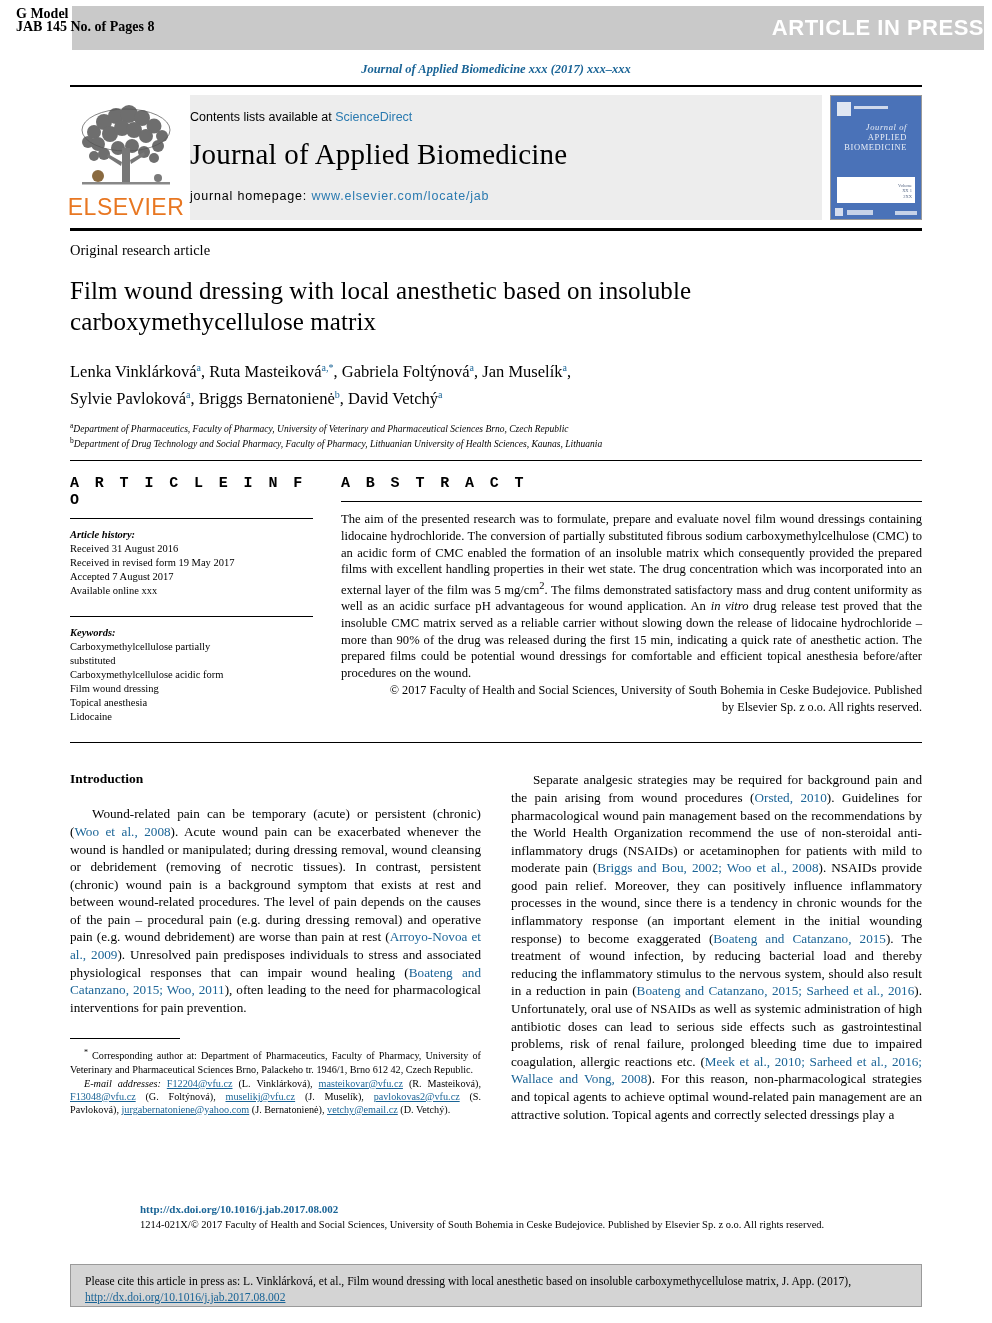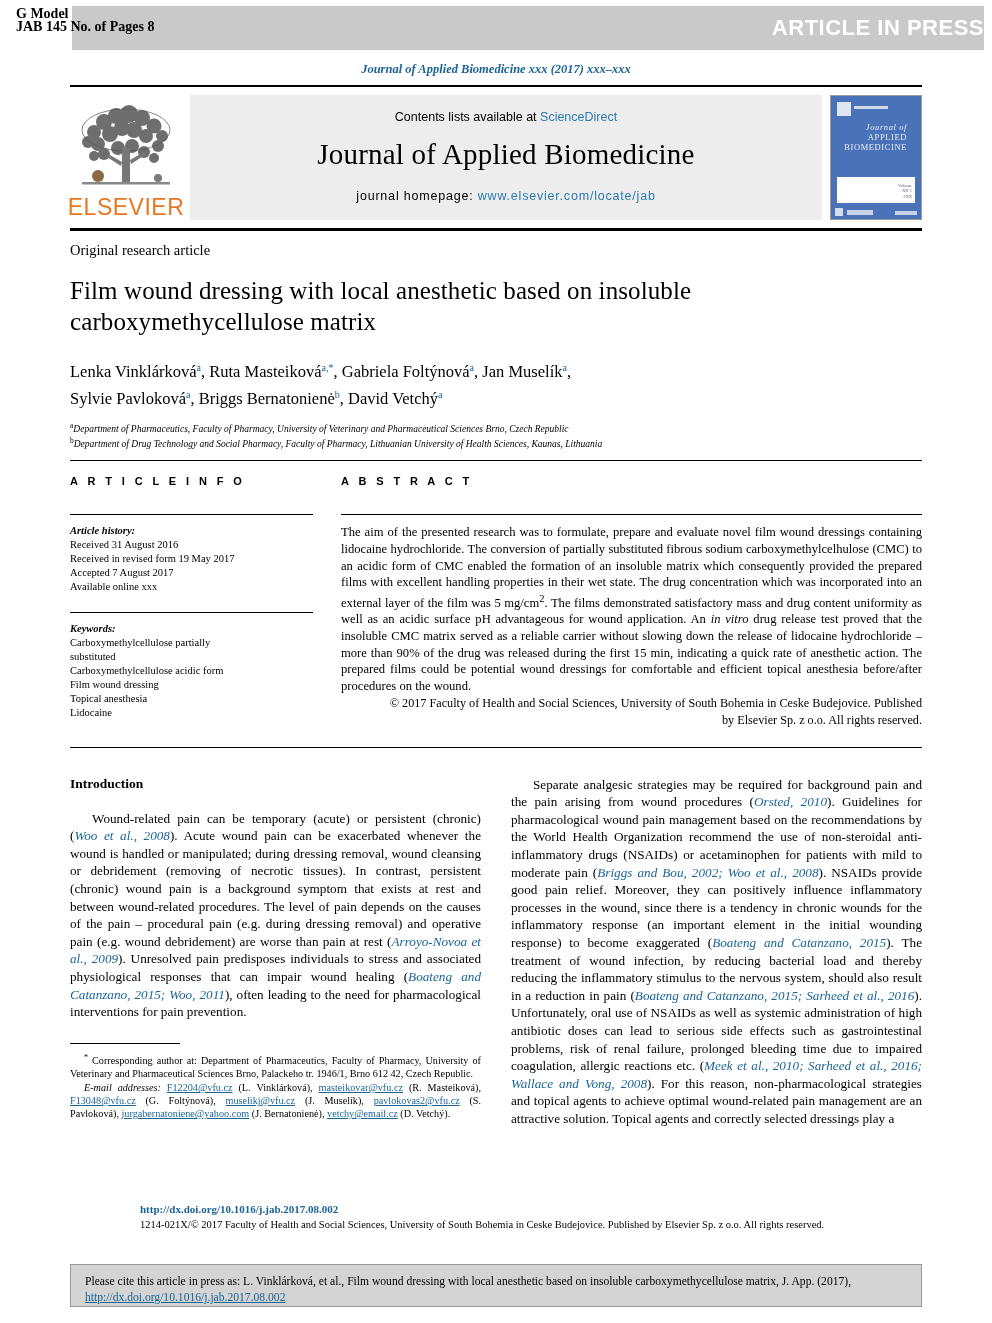--- a/index.html
+++ b/index.html
@@ -94,21 +94,20 @@
     letter-spacing: 0.5px;
     color: #E87722;
     line-height: 22px;
   }
   .masthead-center {
     flex: 1;
     background: #ededed;
     margin: 0 8px;
     display: flex;
     flex-direction: column;
-    align-items: center;
     justify-content: center;
     padding: 6px 0 8px 0;
   }
   .contents-line {
     font-family: "Liberation Sans", sans-serif;
     font-size: 12.5px;
     color: #000;
     margin-bottom: 14px;
   }
   .contents-line a { color: #2a7ab0; text-decoration: none; }
@@ -210,25 +209,25 @@
   
   .info-abs {
     display: flex;
     margin: 0 70px;
     padding-top: 14px;
     gap: 28px;
   }
   .col-info { width: 243px; flex: 0 0 243px; }
   .col-abs  { flex: 1; }
   .sect-head {
-    font-family: Liberation Sans, sans-serif;
-    font-size: 11px;
+    font-family: Liberation Mono, monospace;
+    font-size: 15px;
     font-weight: bold;
     letter-spacing: 3.4px;
-    margin-bottom: 27px;
+    margin-bottom: 9px;
   }
   .hr-thin { border-top: 1px solid #000; margin-bottom: 9px; }
   .info-sub {
     font-family: "Liberation Serif", serif;
     font-style: italic;
     font-weight: bold;
     font-size: 10.5px;
     line-height: 14px;
   }
   .info-line {
@@ -271,21 +270,21 @@
   .para {
     font-family: "Liberation Serif", serif;
     font-size: 13.2px;
     line-height: 17.6px;
     text-align: justify;
     text-indent: 22px;
     margin: 0;
     hyphens: auto;
   }
   .ref { color: #1a6496; }
-  a.ref { text-decoration: none; font-style: italic; }
+  a.ref { text-decoration: none; }
 
   
   .fn-rule {
     border-top: 1px solid #000;
     width: 110px;
     margin-top: 22px;
     margin-bottom: 7px;
   }
   .fn {
     font-family: "Liberation Serif", serif;

